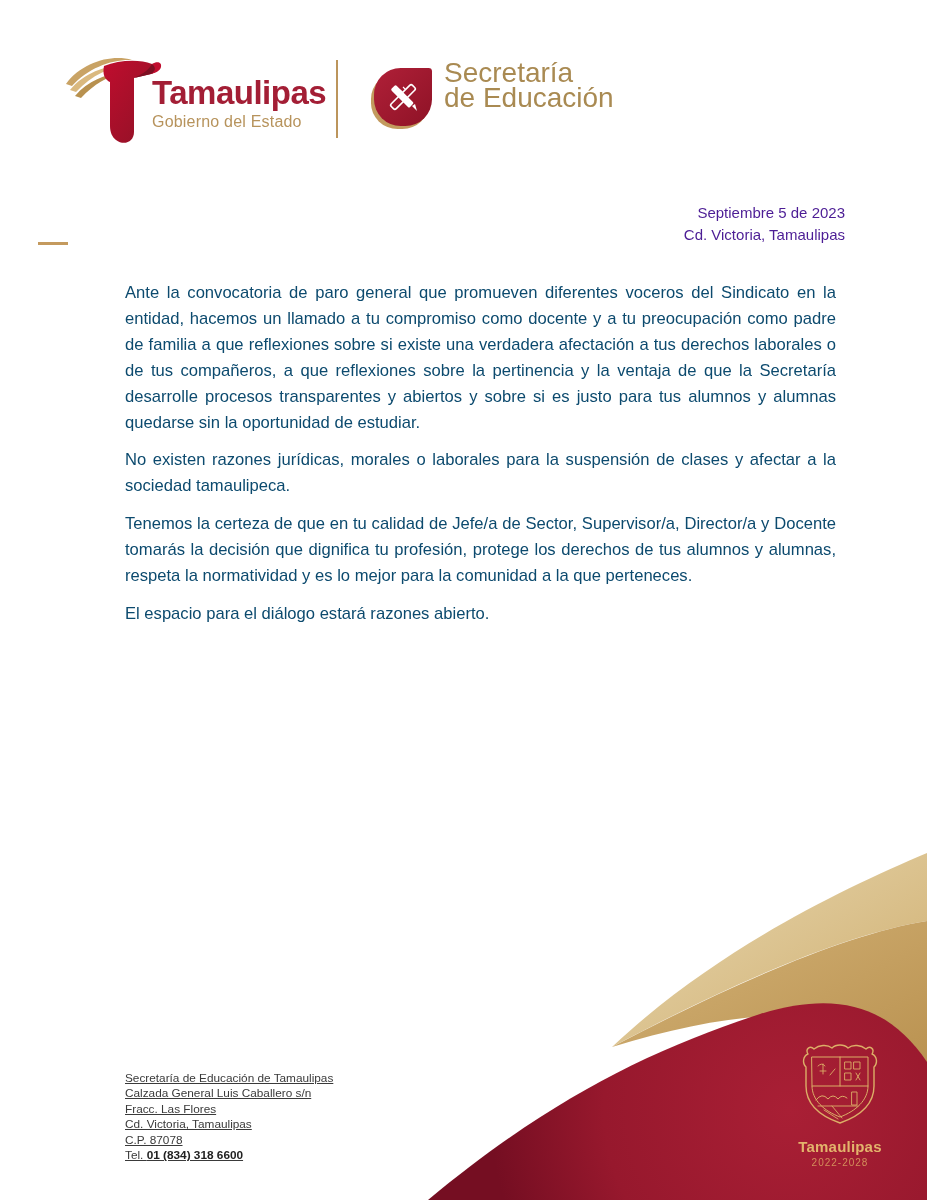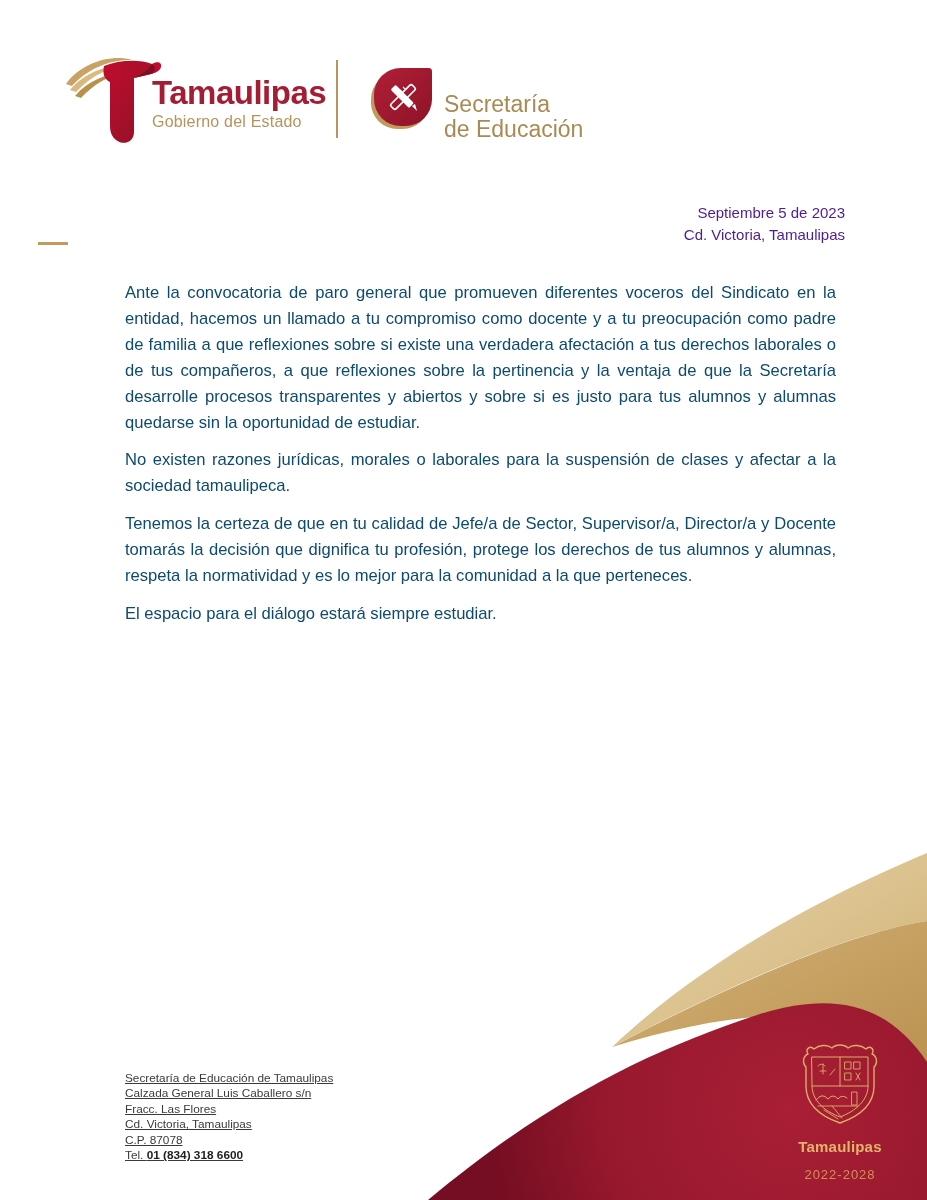--- a/index.html
+++ b/index.html
@@ -15,40 +15,40 @@
   .state-mark{position:absolute;left:64px;top:52px;width:100px;height:92px;}
   .state-wordmark{position:absolute;left:152px;top:76px;}
   .state-name{font-size:33px;font-weight:bold;color:#a31e35;letter-spacing:-0.5px;line-height:34px;}
   .state-tagline{font-size:16px;color:#b7935c;margin-top:3px;letter-spacing:0.2px;}
   .logo-divider{position:absolute;left:336px;top:60px;width:2px;height:78px;background:#bc955c;}
   .se-icon-wrap{position:absolute;left:374px;top:68px;width:60px;height:60px;}
   .se-icon-gold{position:absolute;left:-3px;top:5px;width:58px;height:56px;background:#c39a5e;border-radius:46% 6% 46% 46%;}
   .se-icon{position:absolute;left:0;top:0;width:58px;height:58px;
     background:linear-gradient(135deg,#b02038 0%,#8e1226 100%);
     border-radius:46% 6% 46% 46%;display:flex;align-items:center;justify-content:center;}
-  .se-wordmark{position:absolute;left:444px;top:92px;font-size:23px;color:#a98a52;line-height:25px;}
+  .se-wordmark{position:absolute;left:444px;top:60px;font-size:28px;color:#a98a52;line-height:25px;}
   
   .date-block{position:absolute;right:82px;top:202px;text-align:right;font-size:15px;line-height:22px;color:#4c1d95;}
   .gold-dash{position:absolute;left:38px;top:242px;width:30px;height:3px;background:#c49a5e;}
   
   .letter-body{position:absolute;left:125px;top:280px;width:711px;}
   .letter-body p{
     margin:0 0 12px 0;
     font-size:16.6px;line-height:25.9px;
     text-align:justify;text-justify:inter-word;
     color:#0c4a6e;
   }
   
   .address-block{position:absolute;left:125px;top:1071px;font-size:11.8px;line-height:15.4px;color:#3a3a3a;z-index:3;text-decoration:underline;}
   .address-block .phone b{color:#222;}
   
   .decor{position:absolute;left:0;top:0;width:927px;height:1200px;z-index:1;pointer-events:none;}
   .emblem{position:absolute;left:775px;top:1042px;width:130px;z-index:2;text-align:center;}
   .emblem-name{font-size:15px;font-weight:bold;color:#e3b46c;margin-top:6px;letter-spacing:0.2px;}
-  .emblem-term{font-size:13px;color:rgba(224,170,100,0.8);margin-top:12px;letter-spacing:1px;}
+  .emblem-term{font-size:10px;color:rgba(224,170,100,0.8);margin-top:2px;letter-spacing:1px;}
 </style>
 </head>
 <body>
 
 <div class="page">
 
   <svg class="decor" viewBox="0 0 927 1200" aria-hidden="true">
     <defs>
       <linearGradient id="gLight" x1="0" y1="0" x2="1" y2="1">
         <stop offset="0" stop-color="#e8d8b2"></stop>
@@ -144,21 +144,21 @@
     <div>Septiembre 5 de 2023</div>
     <div>Cd. Victoria, Tamaulipas</div>
   </div>
 
   <div class="gold-dash"></div>
 
   <div class="letter-body">
     <p>Ante la convocatoria de paro general que promueven diferentes voceros del Sindicato en la entidad, hacemos un llamado a tu compromiso como docente y a tu preocupación como padre de familia a que reflexiones sobre si existe una verdadera afectación a tus derechos laborales o de tus compañeros, a que reflexiones sobre la pertinencia y la ventaja de que la Secretaría desarrolle procesos transparentes y abiertos y sobre si es justo para tus alumnos y alumnas quedarse sin la oportunidad de estudiar.</p>
     <p>No existen razones jurídicas, morales o laborales para la suspensión de clases y afectar a la sociedad tamaulipeca.</p>
     <p>Tenemos la certeza de que en tu calidad de Jefe/a de Sector, Supervisor/a, Director/a y Docente tomarás la decisión que dignifica tu profesión, protege los derechos de tus alumnos y alumnas, respeta la normatividad y es lo mejor para la comunidad a la que perteneces.</p>
-    <p>El espacio para el diálogo estará siempre estudiar.</p>
+    <p>El espacio para el diálogo estará razones abierto.</p>
   </div>
 
   <div class="address-block">
     <div>Secretaría de Educación de Tamaulipas</div>
     <div>Calzada General Luis Caballero s/n</div>
     <div>Fracc. Las Flores</div>
     <div>Cd. Victoria, Tamaulipas</div>
     <div>C.P. 87078</div>
     <div class="phone"><span>Tel. </span><b>01 (834) 318 6600</b></div>
   </div>

